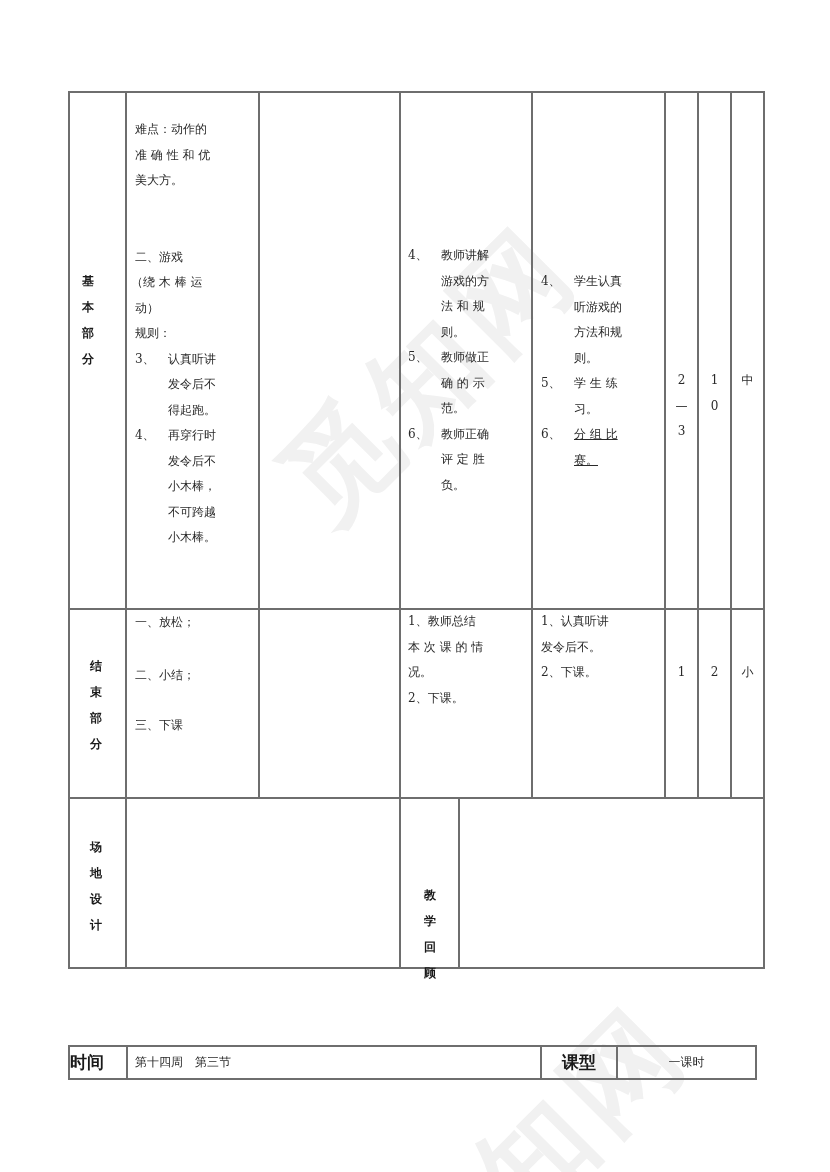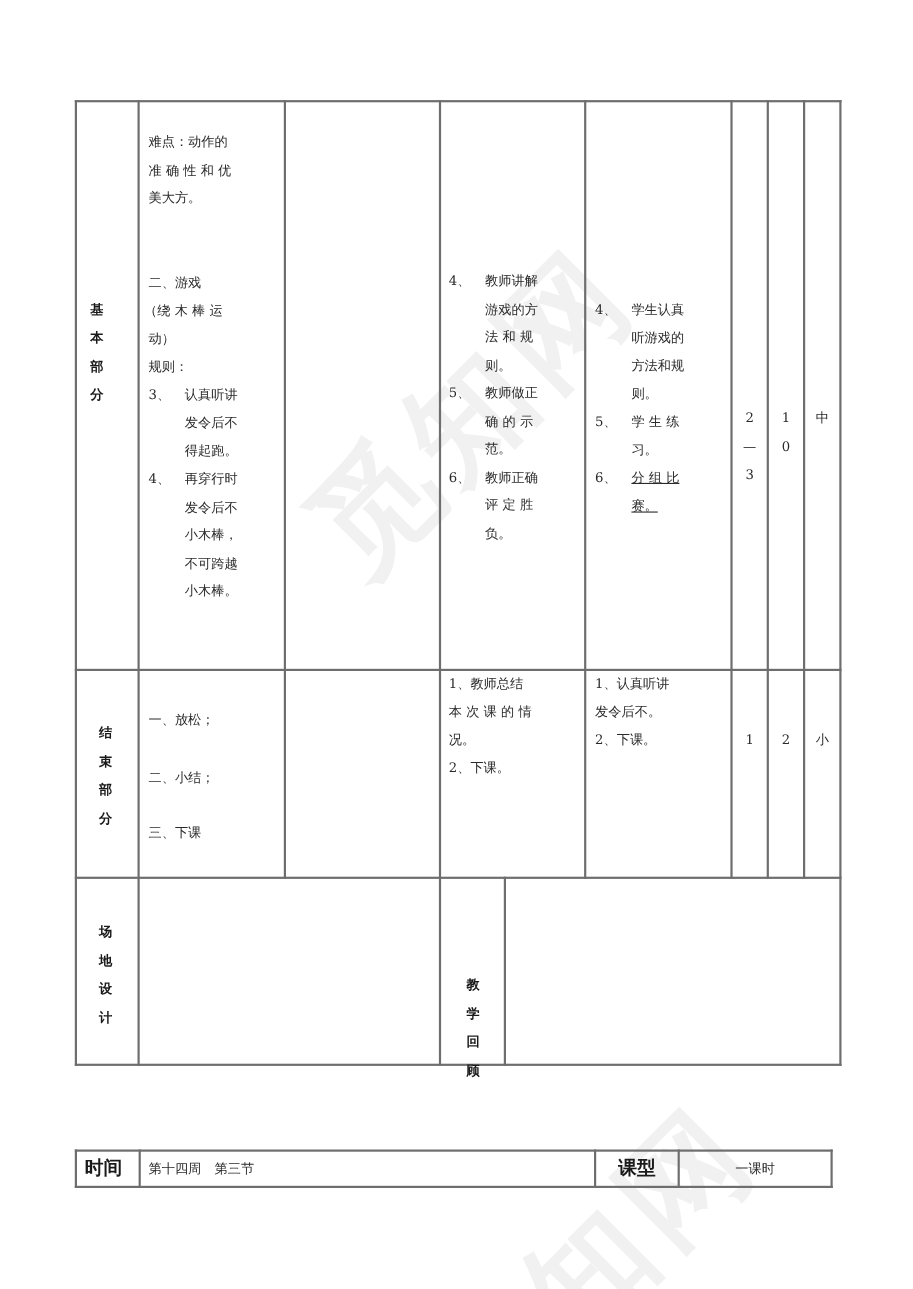--- a/index.html
+++ b/index.html
@@ -131,21 +131,21 @@
     <span class="line">3</span>
   </div>
   <div class="cell" style="left:699px;top:368px;width:31px;text-align:center;">
     <span class="line">1</span>
     <span class="line">0</span>
   </div>
   <div class="cell" style="left:732px;top:368px;width:31px;text-align:center;">中</div>
 
   <div class="cell bold vert" style="left:87px;top:653px;">结束部分</div>
 
-  <div class="cell" style="left:135px;top:609px;width:118px;line-height:27px;margin-top:32px;">
+  <div class="cell" style="left:135px;top:609px;width:118px;line-height:27px;">
     <span class="line">一、放松；</span>
     <span class="line" style="height:26px;"></span>
     <span class="line">二、小结；</span>
     <span class="line" style="height:23px;"></span>
     <span class="line">三、下课</span>
   </div>
 
   <div class="cell" style="left:408px;top:609px;width:120px;">
     <span class="line">1、教师总结</span>
     <span class="line">本 次 课 的 情</span>
@@ -171,17 +171,17 @@
 
 <div>
   <div class="ln h" style="left:68px;top:1045px;width:689px;"></div>
   <div class="ln h" style="left:68px;top:1078px;width:689px;"></div>
   <div class="ln v" style="left:68px;top:1045px;height:35px;"></div>
   <div class="ln v" style="left:126px;top:1045px;height:35px;"></div>
   <div class="ln v" style="left:540px;top:1045px;height:35px;"></div>
   <div class="ln v" style="left:616px;top:1045px;height:35px;"></div>
   <div class="ln v" style="left:755px;top:1045px;height:35px;"></div>
 
-  <div class="cell bold" style="left:70px;top:1050px;width:41px;text-align:right;font-size:17px;">时间</div>
+  <div class="cell bold" style="left:70px;top:1050px;width:41px;text-align:left;font-size:17px;">时间</div>
   <div class="cell" style="left:135px;top:1050px;width:400px;">第十四周　第三节</div>
   <div class="cell bold" style="left:542px;top:1050px;width:74px;text-align:center;font-size:17px;">课型</div>
   <div class="cell" style="left:618px;top:1050px;width:137px;text-align:center;">一课时</div>
 </div>
 
 </body></html>

